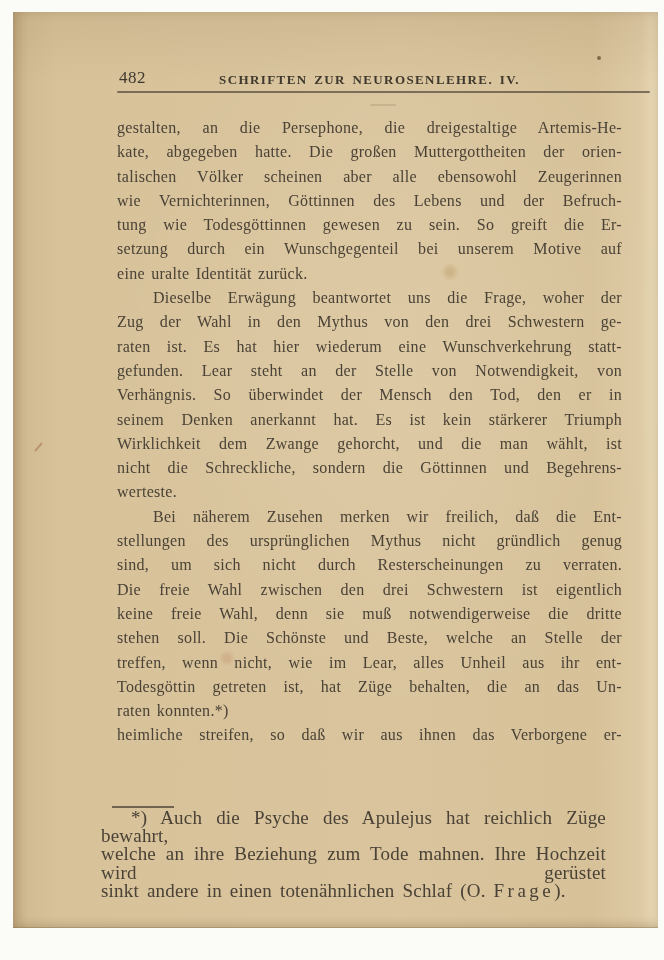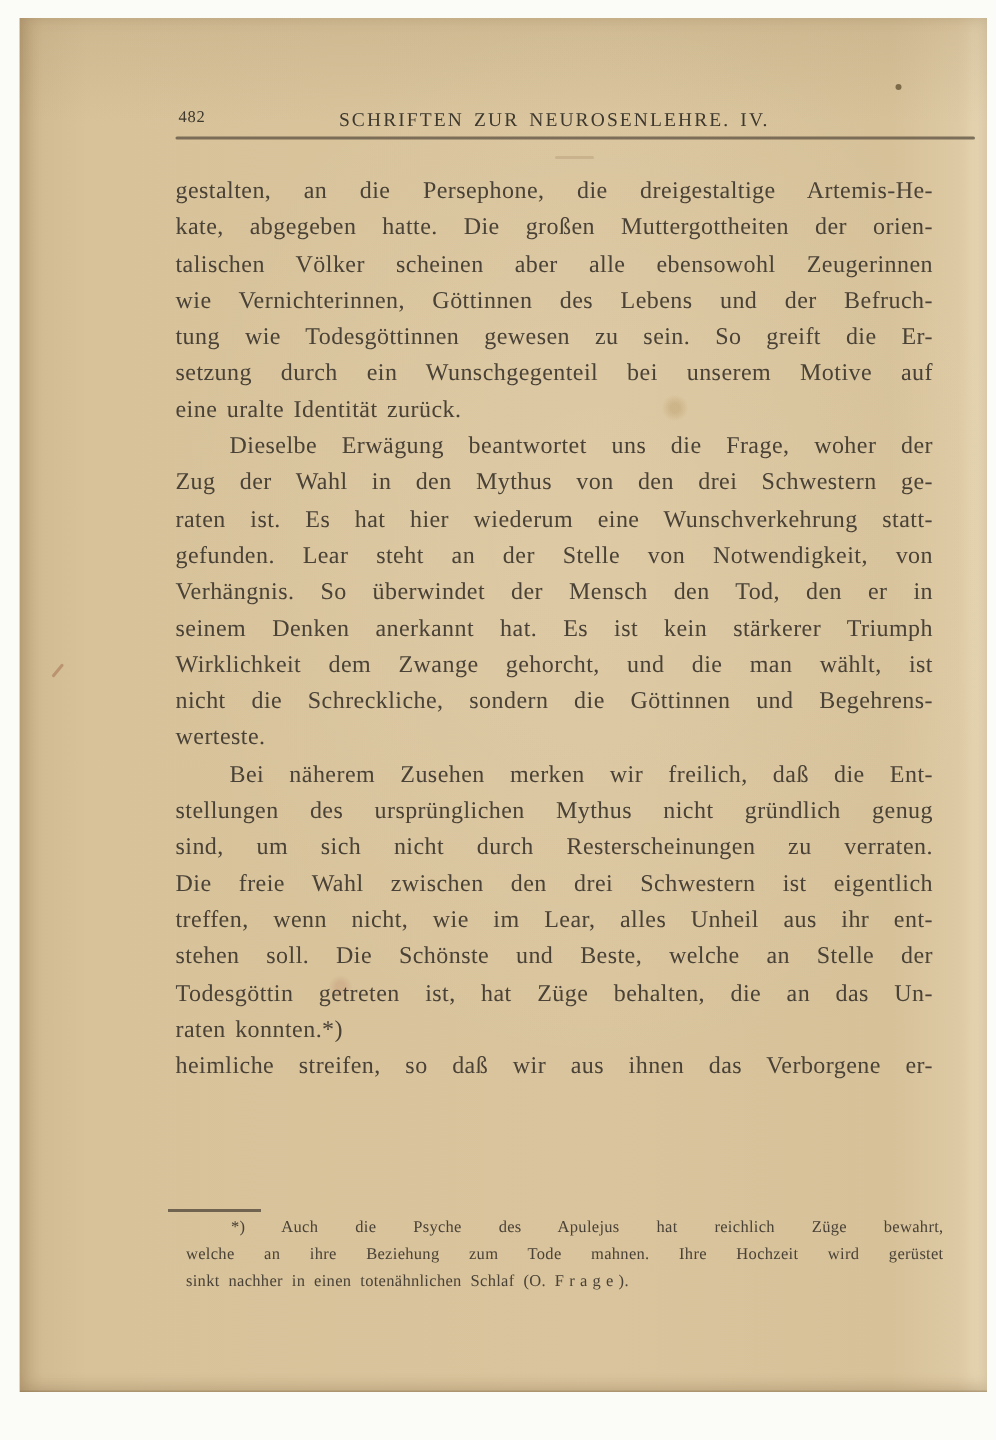--- a/index.html
+++ b/index.html
@@ -16,35 +16,35 @@
       radial-gradient(circle at 214px 646px, rgba(160,70,50,.14) 0 3px, rgba(160,70,50,0) 8px),
       radial-gradient(ellipse 420px 520px at 60% 38%, rgba(255,247,224,.12), rgba(255,247,224,0) 70%),
       linear-gradient(180deg, rgba(120,95,60,.10), rgba(120,95,60,0) 70px),
       linear-gradient(90deg, #c6ae85 0px, #d2bc94 16px, #d7c29a 45px, var(--paper,#d9c49d) 60%, #d6c199 90%, #ddc9a3 97%, #e8d8b6 100%);
     box-shadow:
       inset 0 -4px 9px rgba(110,85,50,.18),
       inset 4px 0 10px rgba(110,85,50,.14),
       inset 0 -1px 0 rgba(120,95,60,.28);
   }
   .header{position:absolute;left:104px;top:56px;width:505px;height:22px;color:var(--header-ink,#3e382d);}
-  .pagenum{position:absolute;left:2px;top:0;font-size:11px;line-height:20px;letter-spacing:.5px;}
-  .title{text-align:center;font-size:13px;line-height:20px;padding-top:2px;font-weight:400;letter-spacing:1.4px;word-spacing:2px;}
+  .pagenum{position:absolute;left:2px;top:0;font-size:17px;line-height:20px;letter-spacing:.5px;}
+  .title{text-align:center;font-size:13px;line-height:20px;padding-top:2px;font-weight:700;letter-spacing:1.4px;word-spacing:2px;}
   .rule{position:absolute;left:104px;top:79px;width:533px;height:2px;background:var(--rule,#564b3c);opacity:.72;border-radius:1px;}
   .body{
     position:absolute;left:104px;top:104px;width:505px;
     font-size:16px;line-height:24.3px;color:var(--ink,#4a4236);
     letter-spacing:.3px;word-spacing:2px;
   }
   .bl{text-align:justify;text-align-last:justify;}
   .bl.indent{text-indent:36px;}
   .bl.last{text-align-last:left;}
   .fnrule{position:absolute;left:99px;top:794px;width:62px;height:1.5px;background:var(--rule,#564b3c);opacity:.8;}
   .footnote{
-    position:absolute;left:111px;top:797px;width:505px;
-    font-size:11px;line-height:18.2px;color:var(--ink,#4a4236);
+    position:absolute;left:88px;top:797px;width:505px;
+    font-size:19px;line-height:18.2px;color:var(--ink,#4a4236);
     letter-spacing:.2px;word-spacing:1.5px;
   }
   .fl{text-align:justify;text-align-last:justify;}
   .fl.indent{text-indent:30px;}
   .fl.last{text-align-last:left;word-spacing:3px;}
   .sperr{letter-spacing:3.5px;}
   .speck{position:absolute;border-radius:50%;}
   .s1{left:584px;top:44px;width:4px;height:4px;background:rgba(95,78,45,.75);}
   .s2{left:20px;top:434px;width:11px;height:2px;background:rgba(140,70,45,.35);transform:rotate(-50deg);border-radius:2px;}
   .s3{left:357px;top:92px;width:26px;height:2px;background:rgba(120,95,60,.18);border-radius:2px;}
@@ -79,31 +79,32 @@
       <div class="bl">seinem Denken anerkannt hat. Es ist kein stärkerer Triumph</div>
       <div class="bl">Wirklichkeit dem Zwange gehorcht, und die man wählt, ist</div>
       <div class="bl">nicht die Schreckliche, sondern die Göttinnen und Begehrens-</div>
       <div class="bl last">werteste.</div>
     </div>
     <div>
       <div class="bl indent">Bei näherem Zusehen merken wir freilich, daß die Ent-</div>
       <div class="bl">stellungen des ursprünglichen Mythus nicht gründlich genug</div>
       <div class="bl">sind, um sich nicht durch Resterscheinungen zu verraten.</div>
       <div class="bl">Die freie Wahl zwischen den drei Schwestern ist eigentlich</div>
+      <div class="bl">keine freie Wahl, denn sie muß notwendigerweise die dritte</div>
+      <div class="bl">stehen soll. Die Schönste und Beste, welche an Stelle der</div>
       <div class="bl">treffen, wenn nicht, wie im Lear, alles Unheil aus ihr ent-</div>
-      <div class="bl">stehen soll. Die Schönste und Beste, welche an Stelle der</div>
       <div class="bl">Todesgöttin getreten ist, hat Züge behalten, die an das Un-</div>
       <div class="bl last">raten konnten.*)</div>
       <div class="bl">heimliche streifen, so daß wir aus ihnen das Verborgene er-</div>
     </div>
   </div>
 
   <div class="fnrule"></div>
   <div class="footnote">
     <div class="fl indent">*) Auch die Psyche des Apulejus hat reichlich Züge bewahrt,</div>
     <div class="fl">welche an ihre Beziehung zum Tode mahnen. Ihre Hochzeit wird gerüstet</div>
-    <div class="fl last"><span>sinkt nachher in einen totenähnlichen Schlaf (O. </span><span class="sperr">Frage</span><span>).</span></div>
+    <div class="fl last"><span>sinkt andere in einen totenähnlichen Schlaf (O. </span><span class="sperr">Frage</span><span>).</span></div>
   </div>
 
   <div class="speck s1"></div>
   <div class="speck s2"></div>
   <div class="speck s3"></div>
 </div>
 
 </body></html>

